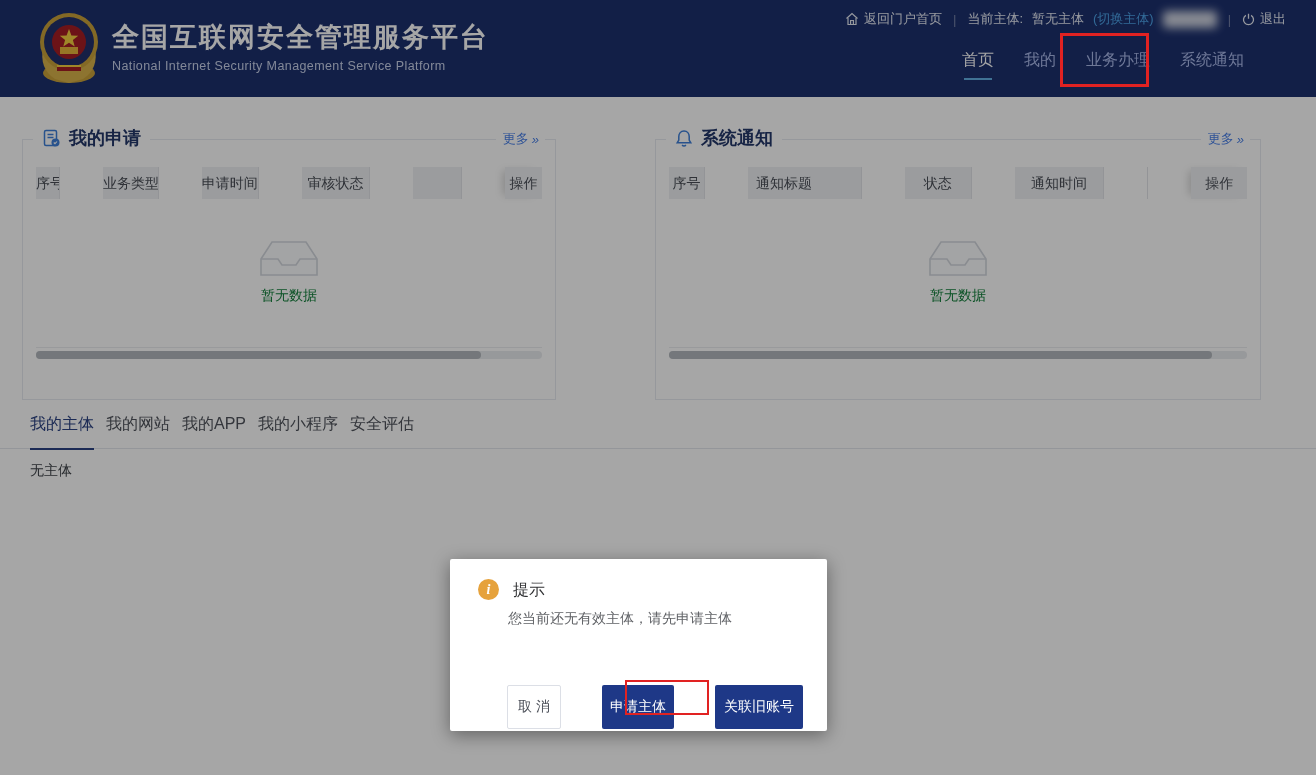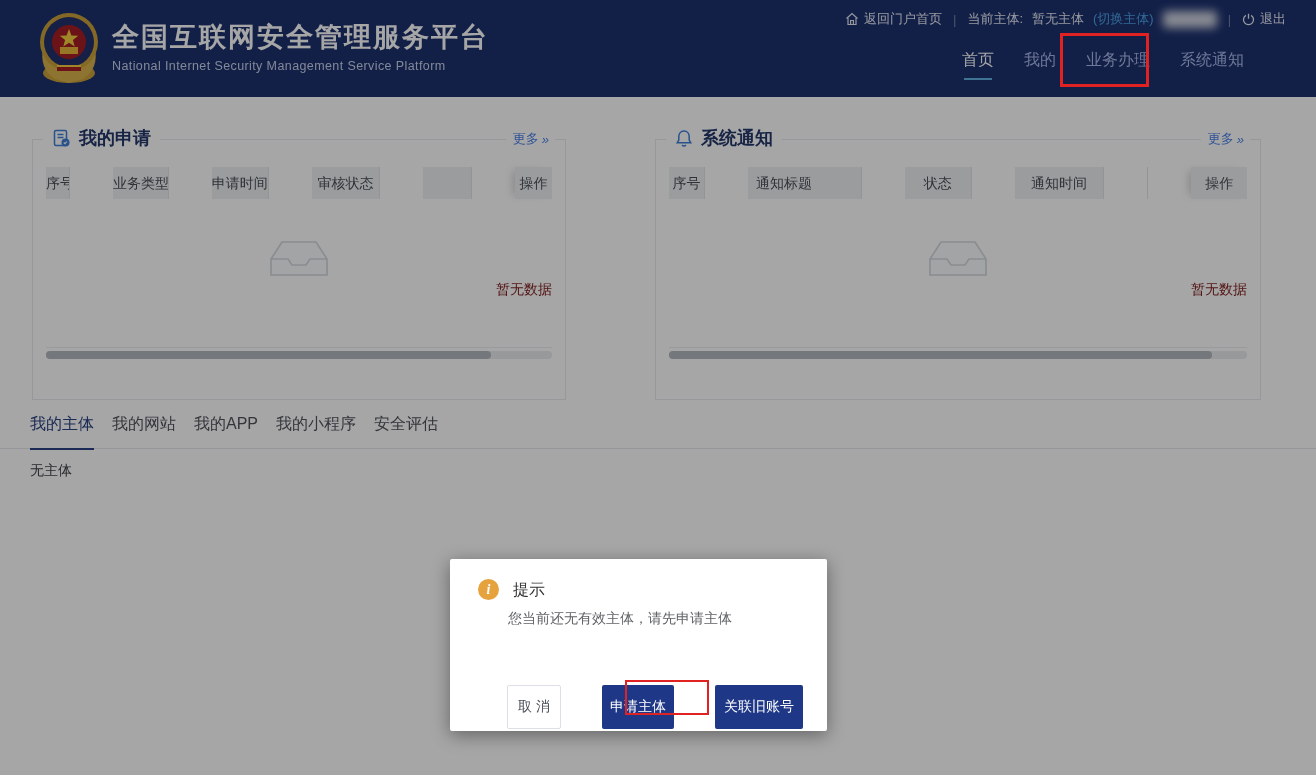--- a/index.html
+++ b/index.html
@@ -19,46 +19,46 @@
   .switch-link{color:var(--link-light,#4da3e8);cursor:pointer;}
   .user-blur{display:inline-block;width:54px;height:17px;border-radius:3px;
              background:rgba(255,255,255,.8);filter:blur(5px);}
   .mainnav{position:absolute;left:950px;top:50px;display:flex;gap:30px;font-size:16px;color:#a9b8e8;margin-left:12px;}
   .nav-item{cursor:pointer;padding-bottom:9px;position:relative;}
   .nav-item.active{color:#ffffff;}
   .nav-item.active::after{content:"";position:absolute;left:2px;right:2px;bottom:0;height:2px;background:#63b0e3;}
 
   
   .panel{position:absolute;top:139px;height:261px;border:1px solid #e7eaf0;background:#fff;box-sizing:border-box;}
-  .panel.apps{left:32px;width:534px;}
+  .panel.apps{left:22px;width:534px;}
   .panel.notif{left:655px;width:606px;}
   .legend-l{position:absolute;top:-14px;left:10px;display:flex;align-items:center;gap:8px;
             background:#fff;padding:0 9px;font-size:18px;font-weight:bold;color:#24386a;}
   .legend-r{position:absolute;top:-10px;right:10px;background:#fff;padding:0 7px;
             font-size:13px;color:var(--link,#4a80e8);cursor:pointer;display:flex;gap:3px;align-items:center;}
   .legend-r .arr{font-style:italic;letter-spacing:-1px;}
   .tablewrap{position:absolute;left:13px;right:13px;top:27px;}
   .thead{display:flex;height:32px;line-height:32px;font-size:14px;color:#4a4e57;gap:43px;}
   .th{background:#eef0f3;text-align:center;border-right:1px solid #e2e4e9;box-sizing:border-box;
       overflow:hidden;white-space:nowrap;}
   .th:last-child{border-right:none;}
   .th.fixedcol{box-shadow:-6px 0 8px -4px rgba(0,0,0,.18);position:relative;z-index:2;}
   .th.clipped{text-align:left;padding-left:48px;}
   .th.leftal{text-align:left;padding-left:8px;}
   .tbody{position:relative;height:148px;border-bottom:1px solid #ebedf0;background:#fff;}
   .empty{position:absolute;left:0;right:0;top:38px;text-align:center;}
-  .empty-label{font-size:14px;color:#7f1d1d;text-align:right;}
+  .empty-label{margin-top:6px;font-size:14px;color:#15803d;}
   .hscroll{position:relative;height:8px;margin-top:3px;background:#e9ebee;border-radius:4px;}
   .hthumb{position:absolute;left:0;top:0;height:8px;border-radius:4px;background:#b3b7bd;}
   .panel.apps .hthumb{width:88%;}
   .panel.notif .hthumb{width:94%;}
 
   
   .tabs{position:absolute;left:0;top:412px;width:1316px;height:37px;border-bottom:1px solid #e4e7ed;box-sizing:border-box;}
-  .tabrow{display:flex;gap:18px;padding-left:30px;}
+  .tabrow{display:flex;gap:12px;padding-left:30px;}
   .tab{font-size:16px;color:#50545c;padding:2px 0 13px 0;cursor:pointer;box-sizing:border-box;}
   .tab.active{color:#2c4383;border-bottom:2px solid #2c4383;}
   .subject-status{position:absolute;left:30px;top:462px;font-size:14px;color:#3c4046;}
 
   
   .overlay{position:absolute;left:0;top:0;width:1316px;height:775px;background:rgba(0,0,0,.35);z-index:40;}
   .modal{position:absolute;left:450px;top:559px;width:377px;height:172px;background:#fff;z-index:50;
          border-radius:2px;box-shadow:0 4px 18px rgba(0,0,0,.4);}
   .modal-icon{position:absolute;left:28px;top:20px;width:21px;height:21px;border-radius:50%;
               background:var(--warn,#e6a23c);color:#fff;font-size:14px;font-weight:bold;

